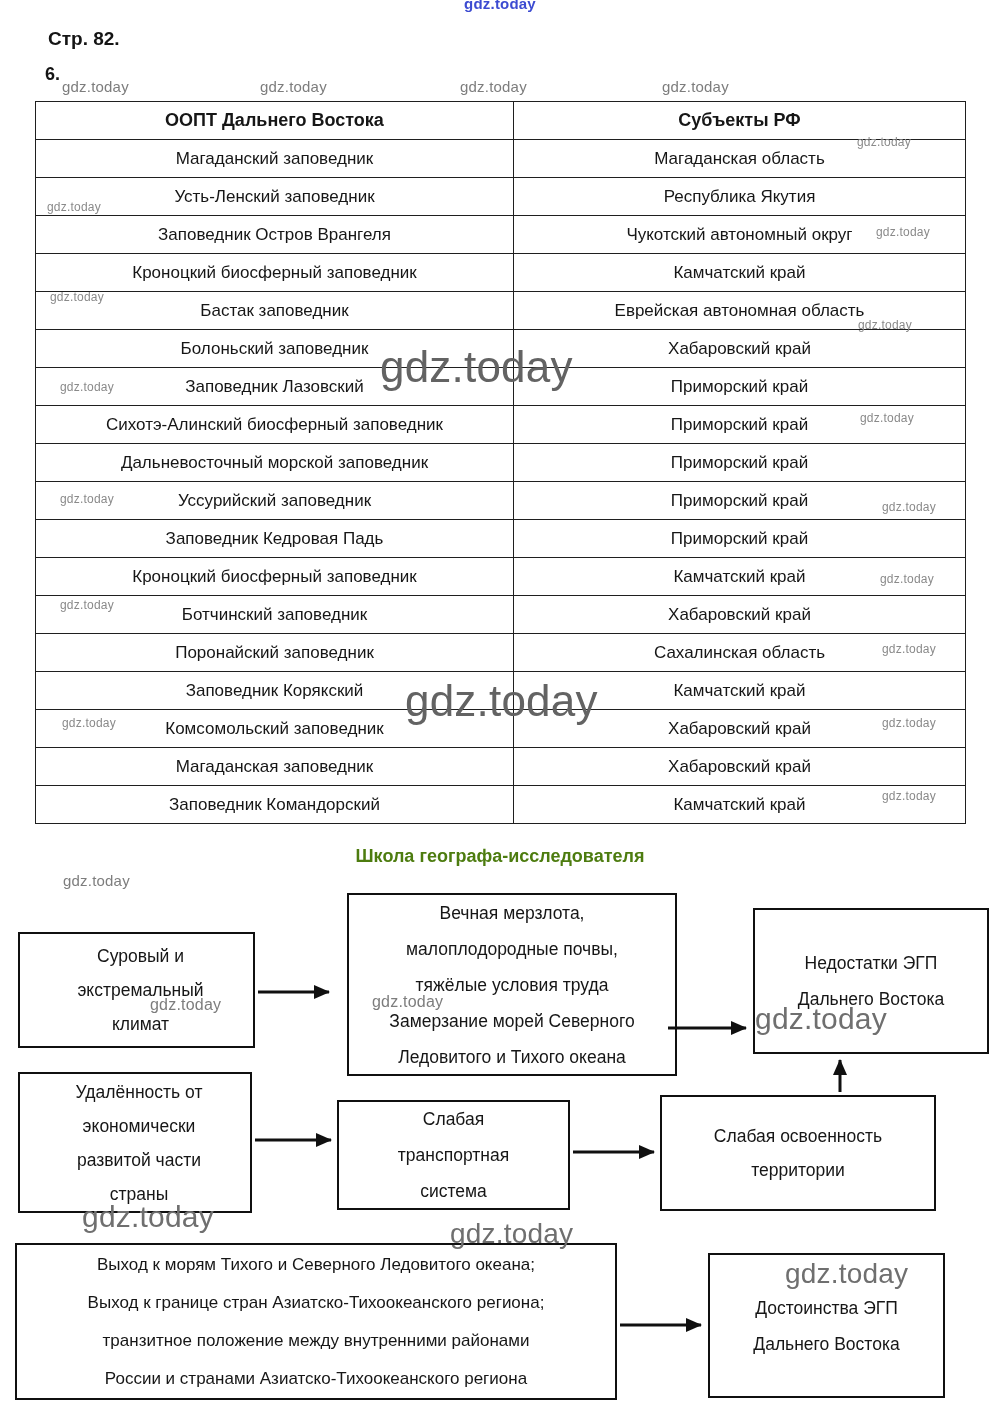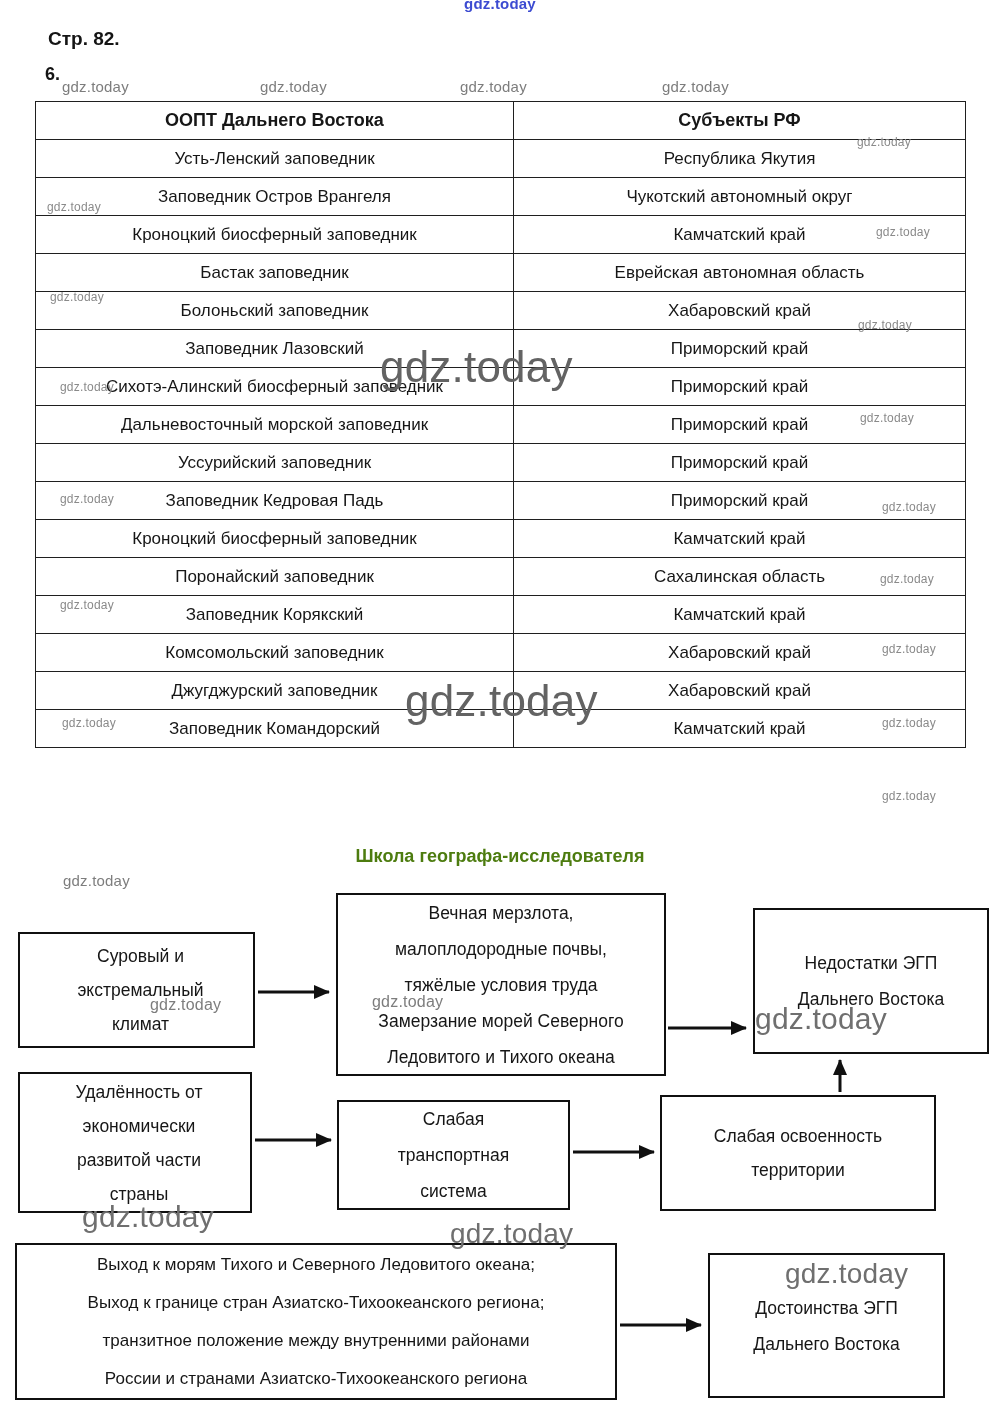--- a/index.html
+++ b/index.html
@@ -60,21 +60,21 @@
     position:absolute;
     border:2px solid #101010;
     box-sizing:border-box;
     display:flex;align-items:center;justify-content:center;
     text-align:center;
     white-space:pre-line;
     font-size:17.5px;line-height:34px;color:#161616;
     z-index:2;
   }
   .box-climate{left:18px;top:932px;width:237px;height:116px;padding-left:8px;}
-  .box-permafrost{left:336px;top:893px;width:330px;height:183px;line-height:36px;}
+  .box-permafrost{left:347px;top:893px;width:330px;height:183px;line-height:36px;}
   .box-egp-minus{left:753px;top:908px;width:236px;height:146px;line-height:36px;}
   .box-remoteness{left:18px;top:1072px;width:234px;height:141px;padding-left:8px;}
   .box-transport{left:337px;top:1100px;width:233px;height:110px;line-height:36px;}
   .box-development{left:660px;top:1095px;width:276px;height:116px;}
   .box-advantages-src{left:15px;top:1243px;width:602px;height:157px;line-height:38px;font-size:17px;}
   .box-egp-plus{left:708px;top:1253px;width:237px;height:145px;line-height:36px;}
 
   svg.arrows{
     position:absolute;left:0;top:0;width:1000px;height:1418px;
     z-index:3;pointer-events:none;
@@ -97,20 +97,24 @@
 
   <table class="oopt">
     <thead>
       <tr>
         <th style="width:50%;">ООПТ Дальнего Востока</th>
         <th>Субъекты РФ</th>
       </tr>
     </thead>
     <tbody>
       <tr>
+          <td>Магаданский заповедник</td>
+          <td>Магаданская область</td>
+        </tr>
+      <tr>
           <td>Усть-Ленский заповедник</td>
           <td>Республика Якутия</td>
         </tr>
       <tr>
           <td>Заповедник Остров Врангеля</td>
           <td>Чукотский автономный округ</td>
         </tr>
       <tr>
           <td>Кроноцкий биосферный заповедник</td>
           <td>Камчатский край</td>
@@ -141,33 +145,37 @@
         </tr>
       <tr>
           <td>Заповедник Кедровая Падь</td>
           <td>Приморский край</td>
         </tr>
       <tr>
           <td>Кроноцкий биосферный заповедник</td>
           <td>Камчатский край</td>
         </tr>
       <tr>
+          <td>Ботчинский заповедник</td>
+          <td>Хабаровский край</td>
+        </tr>
+      <tr>
           <td>Поронайский заповедник</td>
           <td>Сахалинская область</td>
         </tr>
       <tr>
           <td>Заповедник Корякский</td>
           <td>Камчатский край</td>
         </tr>
       <tr>
           <td>Комсомольский заповедник</td>
           <td>Хабаровский край</td>
         </tr>
       <tr>
-          <td>Джугджурский заповедник</td>
+          <td>Магаданская заповедник</td>
           <td>Хабаровский край</td>
         </tr>
       <tr>
           <td>Заповедник Командорский</td>
           <td>Камчатский край</td>
         </tr>
     </tbody>
   </table>
 
   <span class="wm" style="left:857px;top:135px;">gdz.today</span>

